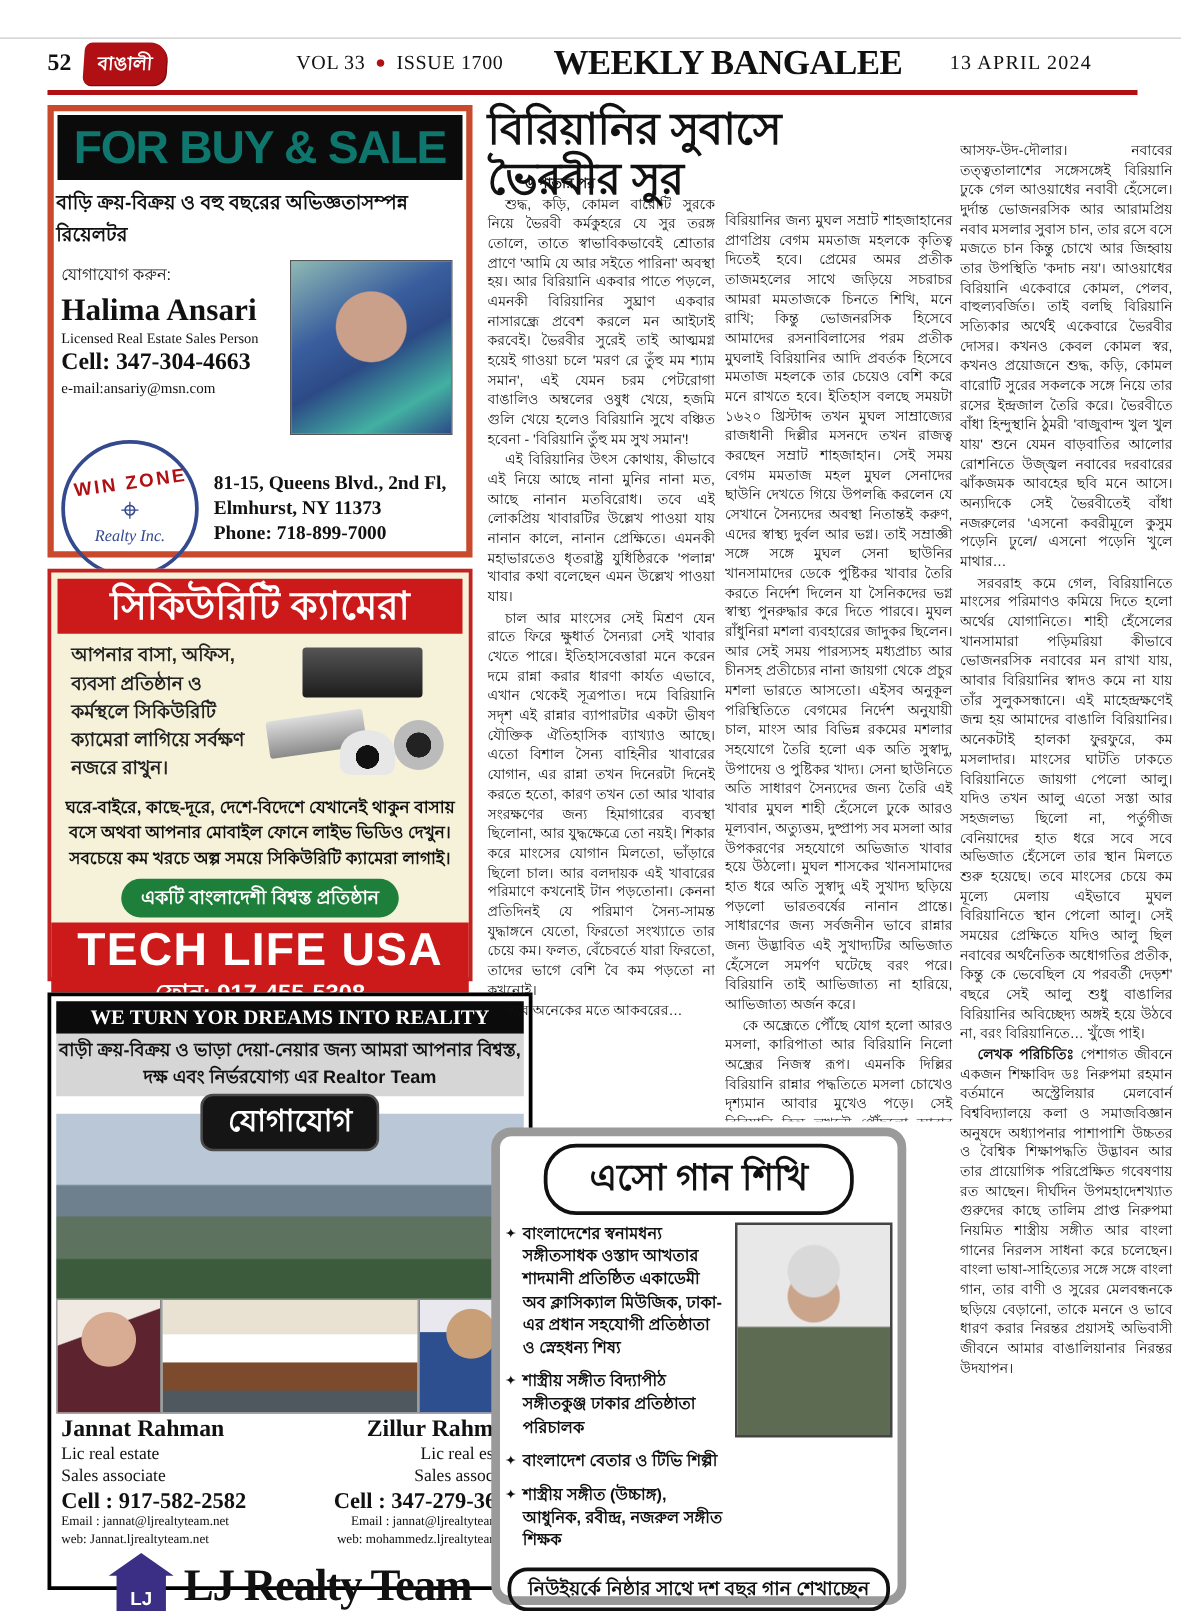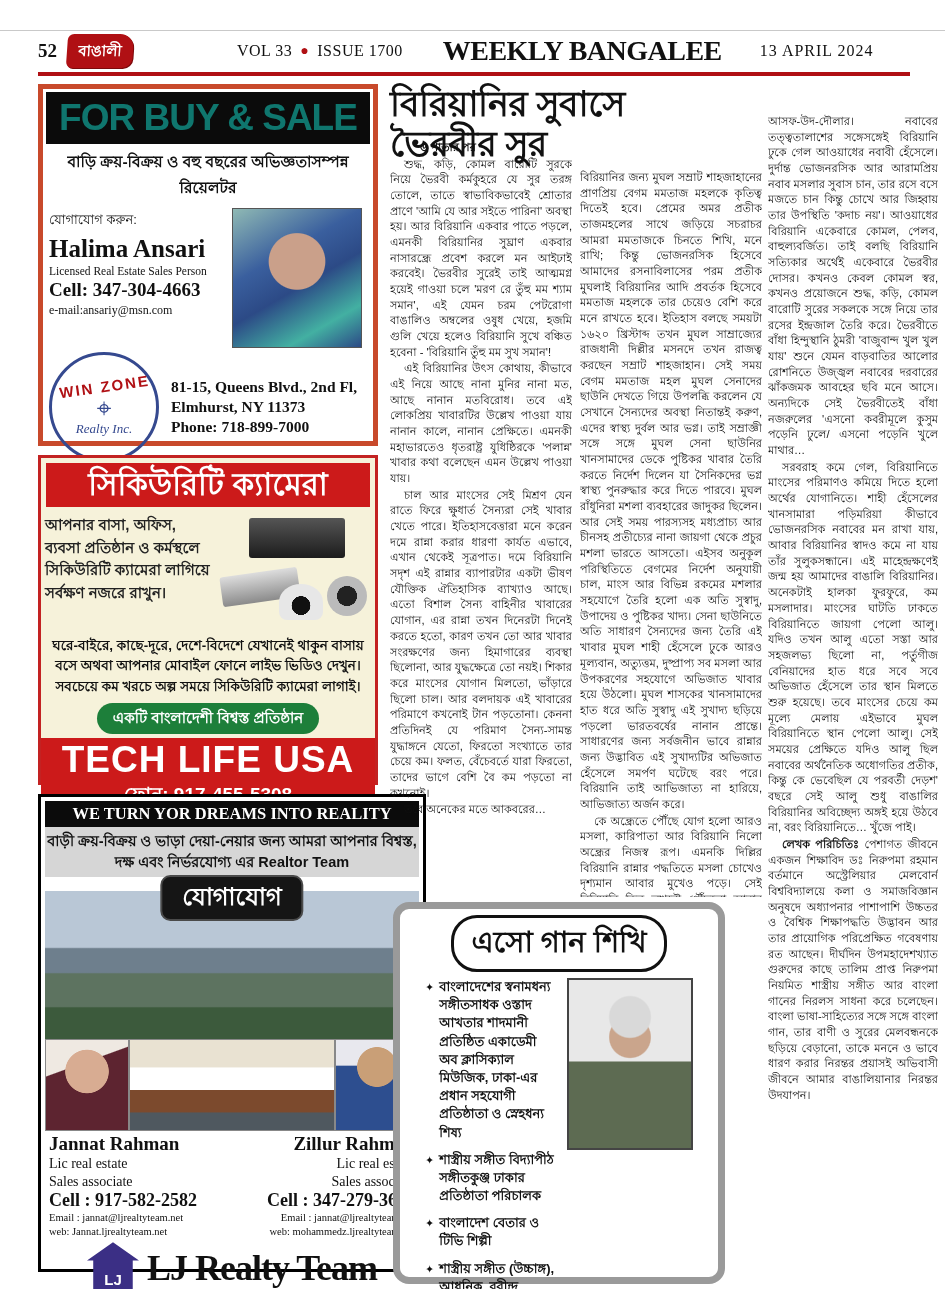--- a/index.html
+++ b/index.html
@@ -19,21 +19,21 @@
     transform:skewX(-4deg);box-shadow:1px 1px 0 #7d0a0c;margin-right:60px;}
   .vol-issue{font-family:"Liberation Serif",serif;font-size:16px;letter-spacing:.5px;display:flex;align-items:center;gap:8px;margin-left:44px;}
   .vol-sep{color:#b01014;font-size:14px;}
   .masthead-title{font-family:"Liberation Serif",serif;font-weight:bold;font-size:28px;letter-spacing:-.5px;margin:0 38px 0 40px;}
   .issue-date{font-family:"Liberation Serif",serif;font-size:16px;letter-spacing:1px;}
   .header-rule{position:absolute;top:72px;left:38px;width:872px;height:4px;background:#b01014;}
 
   
   .ad1{position:absolute;left:38px;top:84px;width:340px;height:362px;border:5px solid #c8492b;background:#fff;box-sizing:border-box;}
   .ad1-banner{background:#0b0b0b;color:#0f766e;font-weight:bold;font-size:37px;text-align:center;line-height:52px;height:52px;letter-spacing:-1px;margin:3px;}
-  .ad1-sub{font-weight:bold;font-size:15.5px;text-align:center;padding:3px 2px 4px;}
+  .ad1-sub{font-weight:bold;font-size:15.5px;padding:3px 2px 4px;}
   .ad1-main{display:flex;padding:2px 6px;}
   .ad1-left{width:55%;}
   .ad1-contactlabel{font-size:13px;margin:2px 0 4px;}
   .ad1-name{font-family:"Liberation Serif",serif;font-weight:bold;font-size:25px;}
   .ad1-lic{font-family:"Liberation Serif",serif;font-size:11.5px;margin:2px 0;}
   .ad1-cell{font-family:"Liberation Serif",serif;font-weight:bold;font-size:19px;margin-top:2px;}
   .ad1-email{font-family:"Liberation Serif",serif;font-size:12px;margin-top:2px;}
   .ad1-photo{width:128px;height:138px;border:1px solid #555;margin-left:8px;
     background:
       radial-gradient(circle at 50% 38%, #caa08a 0 26%, transparent 27%),
@@ -41,21 +41,21 @@
   .ad1-bottom{display:flex;align-items:center;padding:2px 6px;}
   .winzone{width:104px;height:104px;border:3px solid #35498f;border-radius:50%;position:relative;flex:none;
     display:flex;flex-direction:column;align-items:center;justify-content:center;}
   .winzone-arc{font-weight:bold;font-size:15px;color:#b01014;letter-spacing:2px;transform:rotate(-8deg);}
   .winzone-deer{font-size:26px;color:#35498f;line-height:1;}
   .winzone-realty{font-family:"Liberation Serif",serif;font-style:italic;font-size:13px;color:#35498f;}
   .ad1-address{font-family:"Liberation Serif",serif;font-weight:bold;font-size:15.5px;line-height:1.3;margin-left:12px;}
 
   .ad2{position:absolute;left:38px;top:455px;width:340px;height:330px;border:3px solid #c32222;background:#f6f2da;box-sizing:border-box;}
   .ad2-banner{background:#cc1a1a;color:#fff;font-weight:bold;font-size:31px;text-align:center;margin:5px;line-height:44px;height:44px;}
-  .ad2-row{display:flex;padding:2px 4px;}
+  .ad2-row{display:flex;padding:2px 16px;justify-content:flex-end;}
   .ad2-text{width:52%;font-weight:bold;font-size:15px;line-height:1.5;color:#222;}
   .cam-box{position:relative;width:150px;height:118px;margin-left:6px;}
   .cam{position:absolute;background:linear-gradient(#555,#1c1c1c);border-radius:3px;}
   .cam.c1{width:96px;height:40px;left:28px;top:4px;}
   .cam.c2{width:78px;height:30px;left:0;top:58px;transform:rotate(-8deg);background:linear-gradient(#ddd,#8a8a8a);}
   .cam.c3{width:40px;height:40px;right:4px;top:62px;border-radius:50%;background:radial-gradient(circle at 50% 50%,#222 0 35%,#bbb 36%);}
   .cam.c4{width:44px;height:36px;left:58px;top:70px;border-radius:50% 50% 8px 8px;background:radial-gradient(circle at 50% 60%,#111 0 30%,#e7e7e7 31%);}
   .ad2-center{font-weight:bold;font-size:13.5px;text-align:center;line-height:1.5;padding:2px 6px;}
   .ad2-pill{display:block;width:fit-content;margin:4px auto;background:#1d7f3a;color:#fff;font-weight:bold;font-size:15px;
     border-radius:16px;padding:3px 16px;}
@@ -95,21 +95,21 @@
   .acol p{margin:0 0 1px;text-indent:14px;}
   .acol p.cont{text-indent:0;margin-top:30px;}
   #col1{left:390px;top:140px;width:182px;height:757px;}
   #col2{left:580px;top:140px;width:182px;height:757px;}
   #col3{left:768px;top:84px;width:170px;height:1198px;}
   .continued{font-weight:bold;text-indent:30px !important;}
   .author-lead{font-weight:bold;}
 
   
   .ad4{position:absolute;left:393px;top:902px;width:332px;height:382px;box-sizing:border-box;
-    border:7px solid #9a9a9a;border-radius:16px;background:#fff;padding:4px 25px;}
+    border:7px solid #9a9a9a;border-radius:16px;background:#fff;padding:4px 4px;}
   .ad4-title{width:78%;margin:2px auto 6px;border:3px solid #111;border-radius:26px;text-align:center;
     font-weight:bold;font-size:29px;padding:1px 0;}
   .ad4-row{display:flex;}
   .ad4-bullets{width:57%;}
   .ad4-bullet{display:flex;gap:5px;font-size:13px;font-weight:bold;line-height:1.4;margin-bottom:9px;}
   .ad4-bullet .mark{flex:none;font-size:11px;margin-top:2px;}
   .ad4-photo{width:122px;height:168px;border:2px solid #444;margin-left:10px;flex:none;
     background:
       radial-gradient(circle at 50% 22%,#d9d9d9 0 14%,transparent 15%),
       radial-gradient(circle at 50% 34%,#caa58c 0 16%,transparent 17%),

